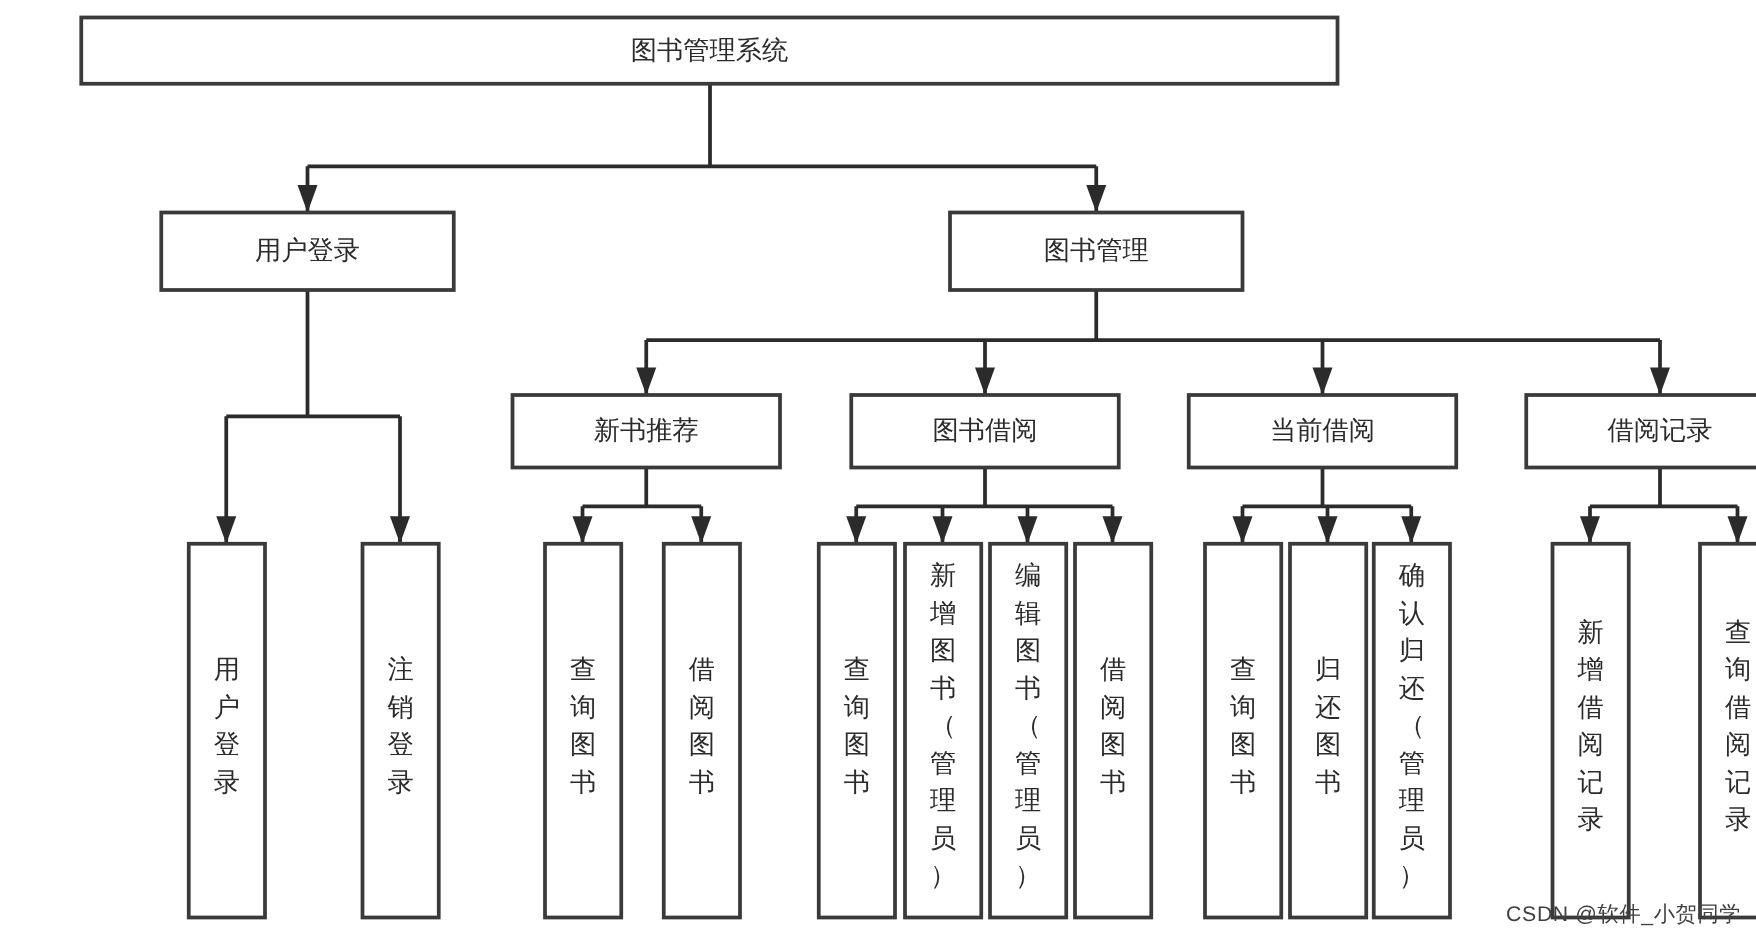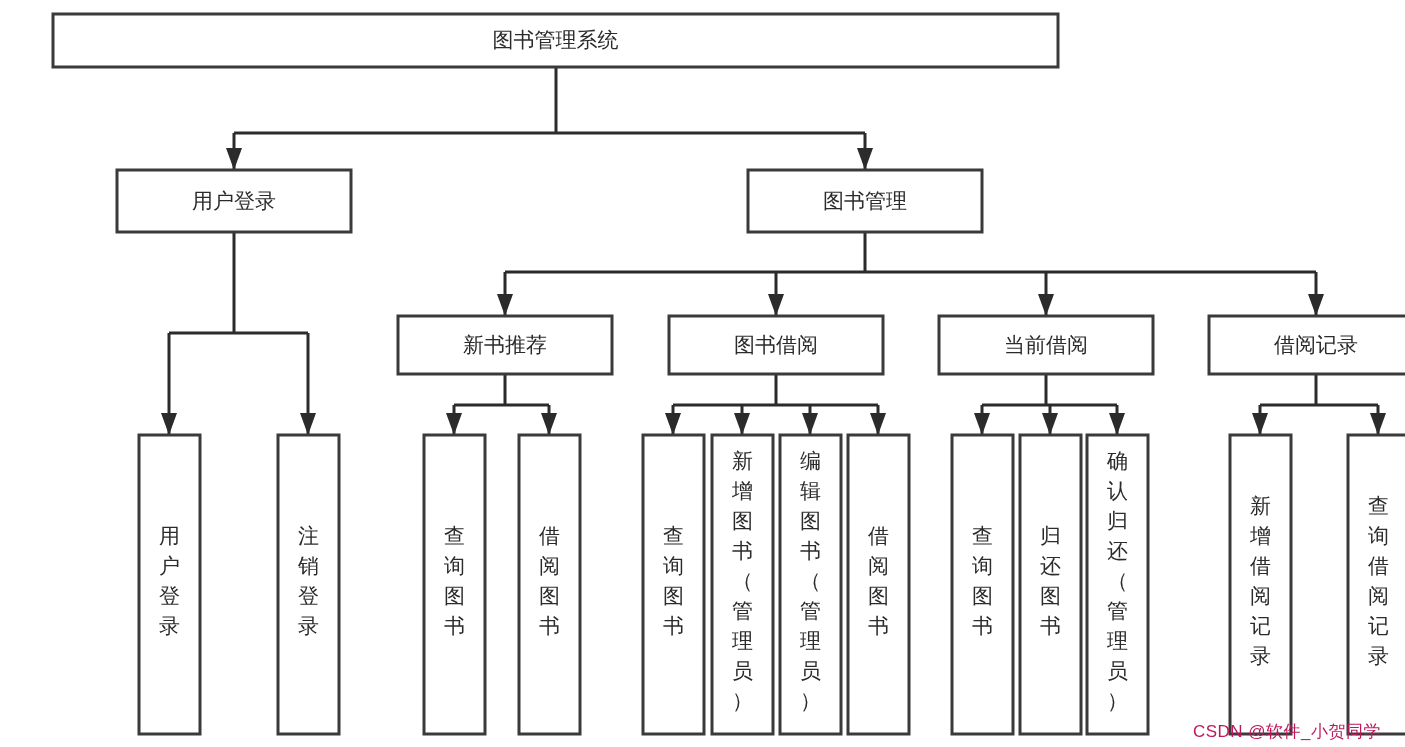--- a/index.html
+++ b/index.html
@@ -9,21 +9,21 @@
   }
   body {
     width: 1405px;
     height: 747px;
     font-family: "Liberation Sans", "DejaVu Sans", sans-serif;
     overflow: hidden;
     position: relative;
   }
   #diagram-root {
     position: absolute;
-    left: 0;
+    left: 12px;
     top: 0;
     width: 1353px;
     height: 747px;
     padding-left: 36px;
   }
   svg#tree-svg {
     display: block;
     width: 1405px;
     height: 747px;
   }
@@ -53,21 +53,21 @@
   .arrow-head {
     fill: #2b2b2b;
     stroke: none;
   }
   .watermark {
     position: absolute;
     right: 8px;
     bottom: 4px;
     font-family: "Liberation Sans", "DejaVu Sans", sans-serif;
     font-size: 17px;
-    color: #be185d;
+    color: #404040;
     white-space: nowrap;
     letter-spacing: 0.5px;
   }
 </style>
 </head>
 <body>
 
 <div id="diagram-root">
   <svg id="tree-svg" viewBox="0 0 1405 747" xmlns="http://www.w3.org/2000/svg">
     <g id="connector-layer">

